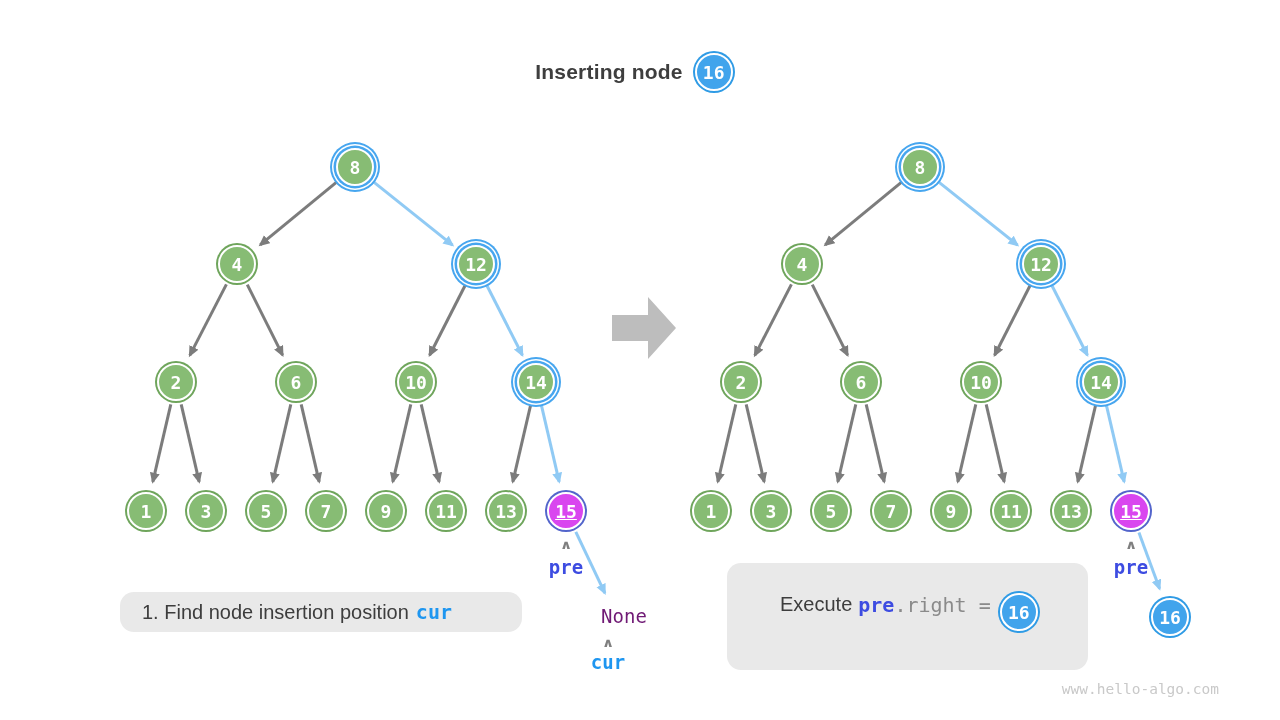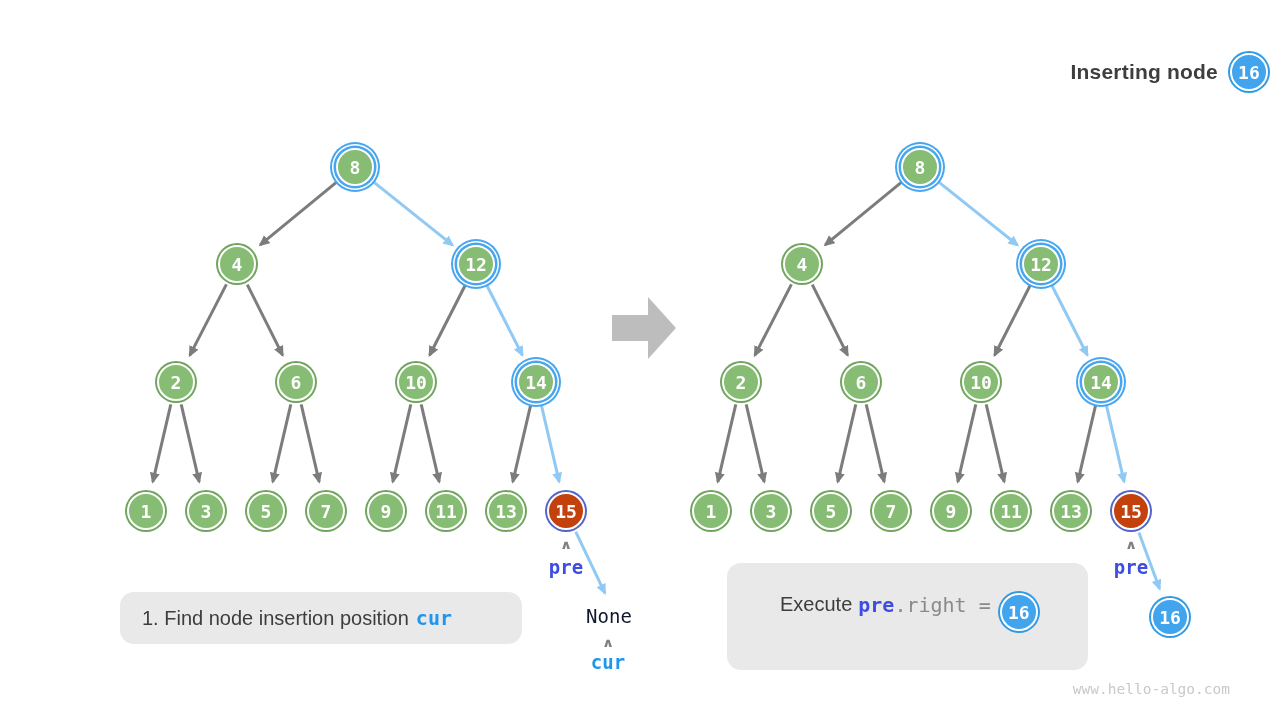--- a/index.html
+++ b/index.html
@@ -5,21 +5,21 @@
   html,body { margin:0; padding:0; }
   body {
     position:relative; width:1280px; height:720px;
     background:#ffffff; overflow:hidden;
     font-family:"Liberation Sans", sans-serif;
   }
 
   
   .title-bar {
     position:absolute; left:0; top:50px; width:1280px; height:44px;
-    display:flex; align-items:center; justify-content:flex-end;
+    display:flex; align-items:center; justify-content:center;
     font-weight:bold; font-size:21px; color:#3E3E3E; letter-spacing:0.2px;
   }
   .badge {
     display:inline-flex; align-items:center; justify-content:center;
     width:34px; height:34px; border-radius:50%;
     background:#41A4EC; border:2px solid #fff;
     box-shadow:0 0 0 2px #2F9BE5;
     color:#fff; font:bold 18px "DejaVu Sans Mono", monospace; flex:none;
   }
   .title-bar .badge { margin:0 12px; }
@@ -30,60 +30,60 @@
   
   .node {
     position:absolute; width:34px; height:34px; border-radius:50%;
     border:2px solid #fff; transform:translate(-50%,-50%);
     display:flex; align-items:center; justify-content:center;
     color:#fff; font:bold 18px "DejaVu Sans Mono", monospace;
     box-sizing:content-box;
   }
   .node.normal  { background:#87BC74; box-shadow:0 0 0 2px #6FA55C; }
   .node.visited { background:#87BC74; box-shadow:0 0 0 2.5px #47A6EF, 0 0 0 4px #fff, 0 0 0 6px #47A6EF; }
-  .node.pre     { background:#c2410c; box-shadow:0 0 0 2px #5365CB; }
+  .node.pre     { background:#d946ef; box-shadow:0 0 0 2px #5365CB;text-decoration:underline; }
   .node.new     { background:#41A4EC; box-shadow:0 0 0 2px #2F9BE5; }
 
   
   .ptr-label {
     position:absolute; transform:translate(-50%,-50%);
     font:bold 19px "DejaVu Sans Mono", monospace; white-space:nowrap;
   }
   .ptr-pre { color:#3D4CE1; }
   .ptr-cur { color:#1E96F0; }
   .none-label {
     position:absolute; transform:translate(-50%,-50%);
-    font:19px "DejaVu Sans Mono", monospace; color:#0f172a; white-space:nowrap;
+    font:19px "DejaVu Sans Mono", monospace; color:#701a75; white-space:nowrap;margin-left:15px;
   }
   .caret {
     position:absolute; transform:translate(-50%,-50%) scaleY(0.85);
     font:bold 15px "DejaVu Sans", sans-serif; color:#7F7F7F;
   }
 
   
   .caption {
     position:absolute; background:#E9E9E9; border-radius:14px;
     color:#3D3D3D; font-size:20px; box-sizing:border-box;
   }
   #caption1 {
-    left:120px; top:592px; width:402px; height:52px;
+    left:120px; top:592px; width:402px; height:40px;
     display:flex; align-items:center; padding-left:22px;
   }
   #caption2 { left:727px; top:563px; width:361px; height:107px; padding:17px 0 0 18px; }
   #caption2 .line1 { line-height:26px; }
   #caption2 .line2 { display:flex; align-items:flex-start; margin-top:13px; margin-left:35px; }
   .code { font-family:"DejaVu Sans Mono", monospace; }
   .code-pre  { color:#3D4CE1; font-weight:bold; margin-left:6px; }
   .code-gray { color:#8A8A8A; }
   .code-cur  { color:#1E96F0; font-weight:bold; margin-left:7px; }
   #caption2 .badge { margin-left:9px; }
 
   
   .watermark {
-    position:absolute; right:50px; top:681px;
+    position:absolute; right:61px; top:681px;
     font:14.5px "DejaVu Sans Mono", monospace; color:#C9C9C9;
   }
 </style>
 </head>
 <body>
 
 <div class="title-bar">
   <span>Inserting node</span>
   <span class="badge">16</span>
 </div>

